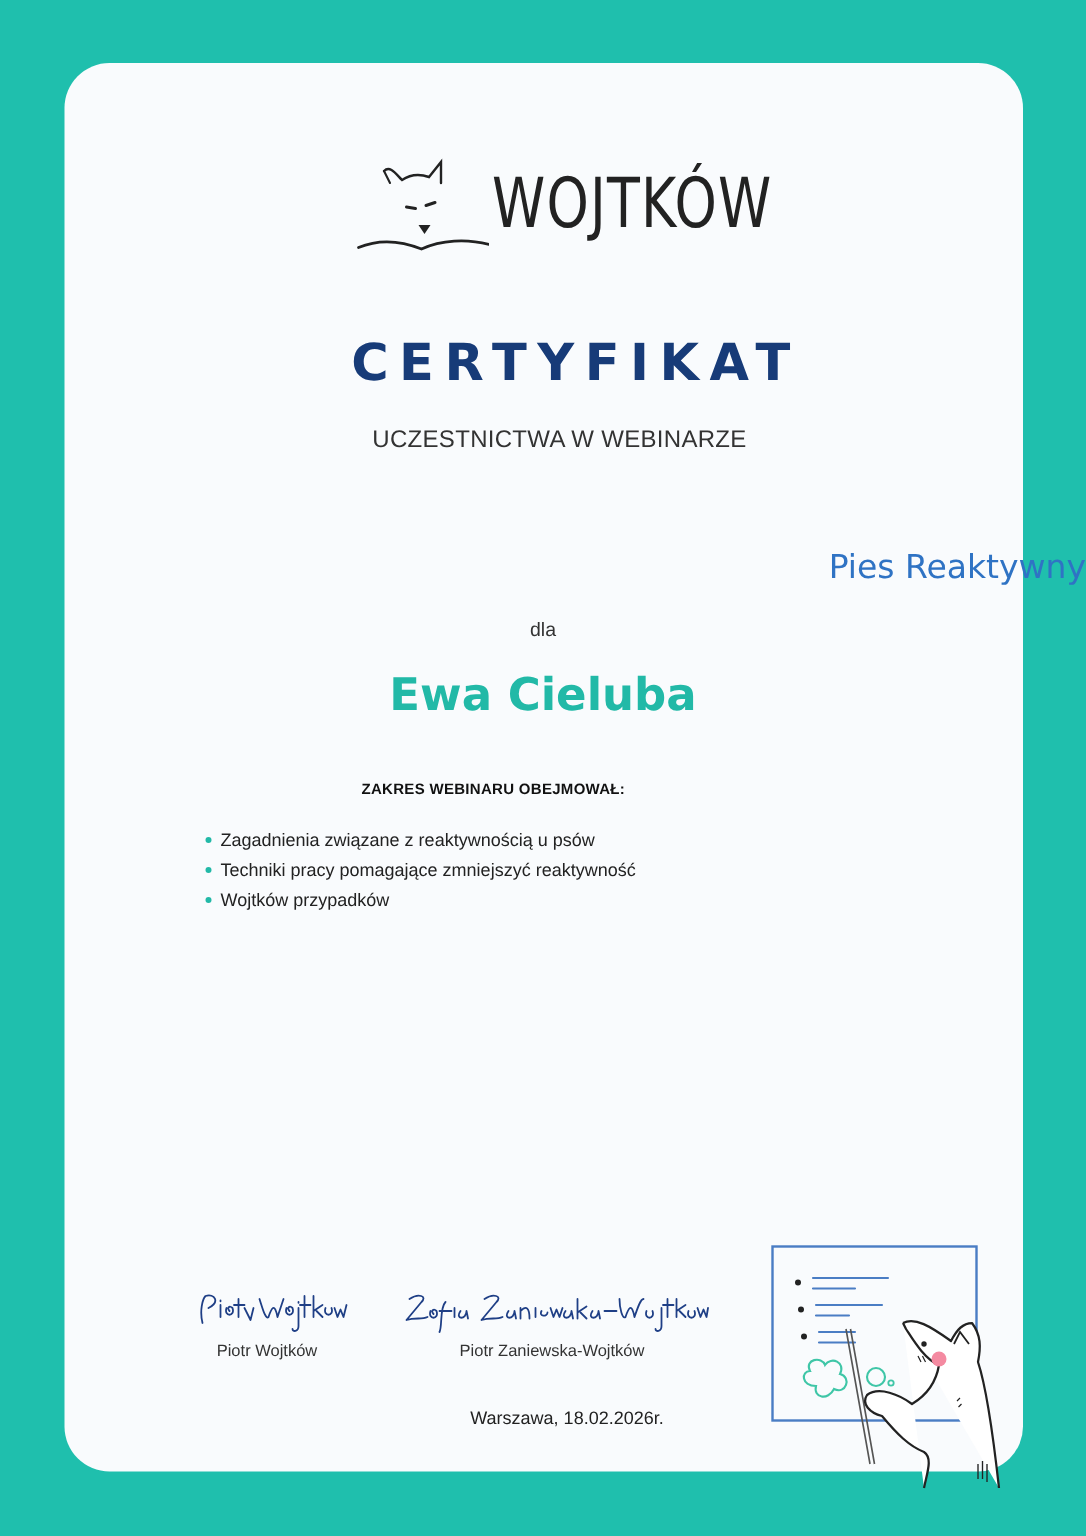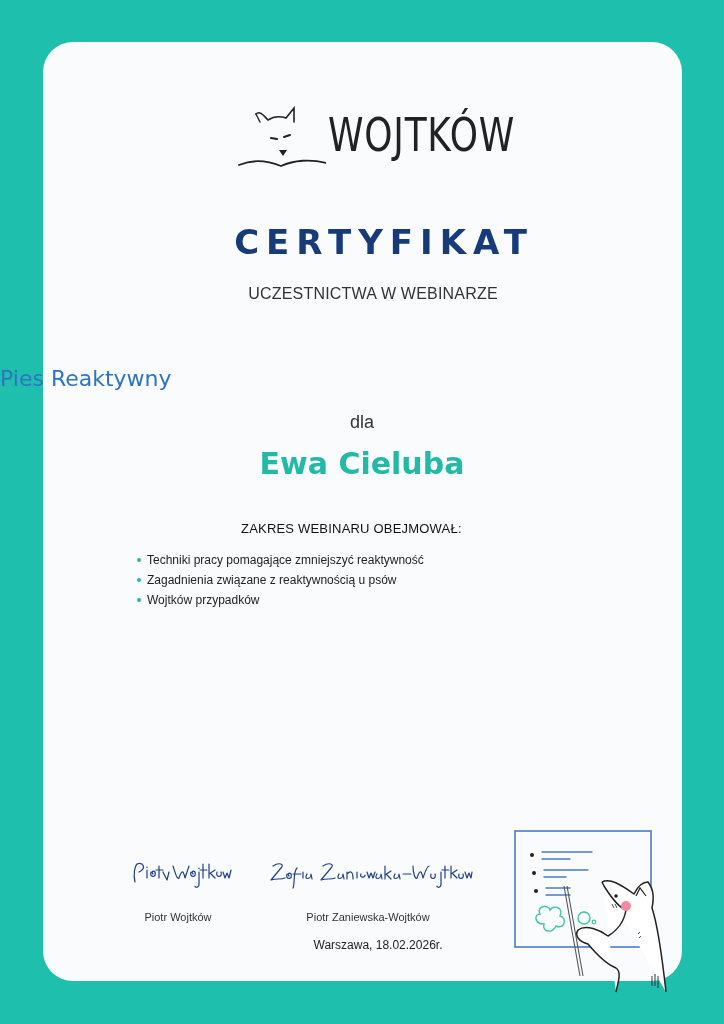--- a/index.html
+++ b/index.html
@@ -48,43 +48,43 @@
     .subtitle {
       position: absolute; left: 0; right: 0; top: 285px;
       text-align: center;
       font-size: 16px;
       color: #333;
       letter-spacing: 0.2px;
       padding-left: 22px;
     }
     .webinar {
       position: absolute; left: 0; right: 0; top: 366px;
-      text-align: left;
+      text-align: right;
       font-family: "DejaVu Sans", sans-serif;
       font-size: 22px;
       color: #2f73c4;
     }
     .dla {
       position: absolute; left: 0; right: 0; top: 412px;
       text-align: center;
-      font-size: 18px;
+      font-size: 13px;
       color: #333;
     }
     .recipient {
       position: absolute; left: 0; right: 0; top: 446px;
       text-align: center;
       font-family: "DejaVu Sans", sans-serif;
       font-weight: bold;
       font-size: 30px;
       color: #22b9a7;
     }
     .scope-title {
       position: absolute; left: 241px; top: 521px;
-      font-weight: normal;
-      font-size: 13px;
+      font-weight: bold;
+      font-size: 10px;
       color: #111;
       letter-spacing: 0.2px;
     }
     .scope-list {
       position: absolute; left: 137px; top: 553px;
       margin: 0; padding: 0; list-style: none;
     }
     .scope-list li {
       font-size: 12px;
       color: #222;
@@ -93,21 +93,21 @@
       display: flex; align-items: flex-start;
     }
     .scope-list .bullet {
       display: inline-block;
       width: 4px; height: 4px; border-radius: 50%;
       background: #22b9a7;
       margin: 5px 6px 0 0;
       flex: none;
     }
     .sig { position: absolute; text-align: center; }
-    .sig .name { font-size: 11px; color: #333; margin-top: 17px; }
+    .sig .name { font-size: 11px; color: #333; margin-top: 0; }
     .sig-piotr { left: 118px; top: 858px; width: 120px; }
     .sig-zofia { left: 258px; top: 858px; width: 220px; }
     .place-date {
       position: absolute; left: 0; width: 724px; top: 938px;
       text-align: center; font-size: 12px; color: #222;
       padding-left: 12px;
     }
     .place-date span { position: relative; left: 4px; }
     .illustration {
       position: absolute; left: 508px; top: 826px;
@@ -139,25 +139,25 @@
 <div class="subtitle">UCZESTNICTWA W WEBINARZE</div>
 
 <div class="webinar">Pies Reaktywny</div>
 <div class="dla">dla</div>
 <div class="recipient">Ewa Cieluba</div>
 
 <div class="scope-title">ZAKRES WEBINARU OBEJMOWAŁ:</div>
 <ul class="scope-list">
   <li>
     <span class="bullet"></span>
-    <span>Techniki pracy pomagające zmniejszyć reaktywność</span>
+    <span>Zagadnienia związane z reaktywnością u psów</span>
   </li>
   <li>
     <span class="bullet"></span>
-    <span>Zagadnienia związane z reaktywnością u psów</span>
+    <span>Techniki pracy pomagające zmniejszyć reaktywność</span>
   </li>
   <li>
     <span class="bullet"></span>
     <span>Wojtków przypadków</span>
   </li>
 </ul>
 
 <div class="sig sig-piotr">
   <svg width="110" height="32" viewBox="0 0 110 32">
     <path d="M12 24 C10 16, 12 8, 14 6 C20 4, 24 10, 16 14 M24 12 L24 20 M24 9 L24 9.5 M28 14 C26 20, 34 20, 32 14 C30 12, 28 14, 30 16 M36 8 L36 20 M33 12 L40 12 M40 14 L44 22 L46 14 M50 8 C52 14, 54 22, 56 20 C58 14, 60 10, 62 20 C64 14, 66 8, 66 8 M68 14 C66 20, 74 20, 72 14 C70 12, 68 14, 70 16 M76 14 L76 26 C76 30, 72 30, 72 28 M76 10 L76 10.5 M80 6 L80 20 M77 12 L84 12 M86 6 L86 20 M86 16 L92 12 M88 16 L92 20 M94 14 C92 20, 100 20, 98 14 M100 14 L102 20 L104 15 L106 20 L108 12" fill="none" stroke="#1f3f86" stroke-width="1.2" stroke-linecap="round" stroke-linejoin="round"></path>

